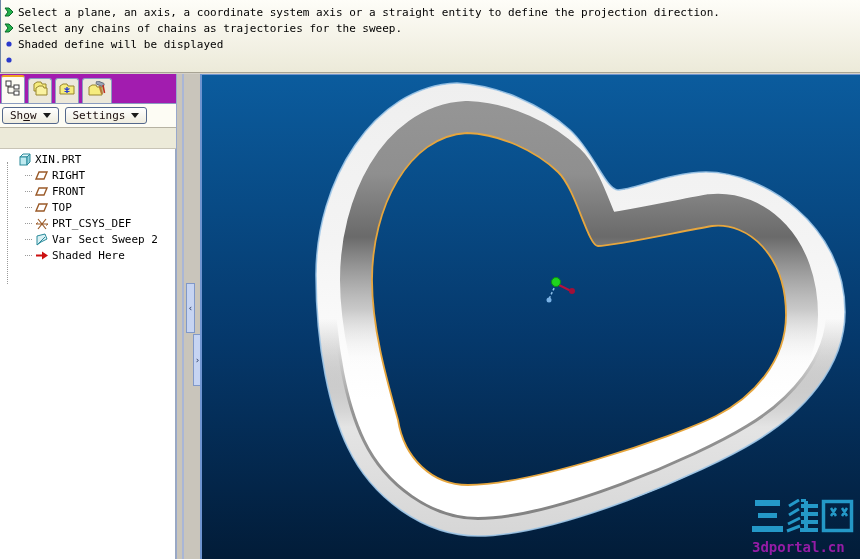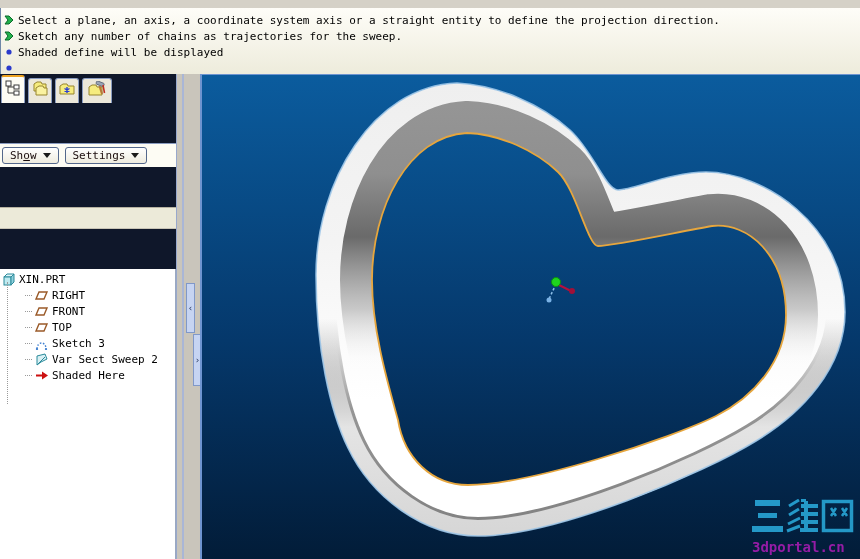--- a/index.html
+++ b/index.html
@@ -1,45 +1,45 @@
 <!DOCTYPE html>
 <html><head>
 <meta charset="utf-8">
 <style>
   html,body{margin:0;padding:0;}
   body{background:#888;}
   .screen{position:relative;width:860px;height:559px;background:#d5d1c7;overflow:hidden;
           font-family:"DejaVu Sans Mono","Liberation Mono",monospace;}
   
-  .msgbar{position:absolute;left:0;top:8px;width:860px;height:73px;box-sizing:border-box;
+  .msgbar{position:absolute;left:0;top:0;width:860px;height:73px;box-sizing:border-box;
           background:linear-gradient(#fefdf8,#ecead9);border-bottom:1px solid #a8a494;
           border-left:1px solid #6f87a8;padding-top:4px;}
   .msg{height:16px;display:flex;align-items:center;gap:4px;padding-left:2px;
        font-size:11px;color:#000;white-space:nowrap;}
   .msg .ic{width:11px;display:inline-flex;justify-content:center;flex:0 0 11px;}
   
-  .leftpanel{position:absolute;left:0;top:74px;width:176px;height:485px;background:#0f172a;
-             display:flex;flex-direction:column;gap:40px;}
+  .leftpanel{position:absolute;left:0;top:74px;width:176px;height:485px;background:#a21caf;
+             display:flex;flex-direction:column;}
   .tabs{height:29px;display:flex;align-items:flex-end;gap:3px;padding-left:1px;}
   .tab{width:24px;height:25px;background:#ece8da;border:1px solid #8a9cc0;border-bottom:none;
        border-radius:3px 3px 0 0;display:flex;align-items:center;justify-content:center;box-sizing:border-box;}
   .tab.active{background:#fdfcf4;border-top:2px solid #eea320;height:28px;}
   .tab.wide{width:30px;}
   .ddrow{height:24px;background:#fdfcf4;border-top:1px solid #8a9cc0;display:flex;gap:6px;
          padding:3px 0 0 2px;box-sizing:border-box;}
   .btn{height:17px;border:1px solid #54688c;border-radius:3px;cursor:default;
        background:linear-gradient(#ffffff,#efecdf);font-size:11px;color:#1a0c0c;
        display:inline-flex;align-items:center;gap:6px;padding:0 7px;font-family:inherit;}
   .btn .key{text-decoration:underline;}
   .dd{width:0;height:0;border-left:4px solid transparent;border-right:4px solid transparent;
       border-top:5px solid #1a1a1a;}
   .strip{height:20px;background:#ecead9;border-top:1px solid #b6b2a2;border-bottom:1px solid #c8c4b6;}
   .tree{flex:1;background:#fff;position:relative;padding-top:2px;border-right:1px solid #9aa8c0;}
   .vline{position:absolute;left:7px;top:13px;height:122px;border-left:1px dotted #9a9a9a;}
-  .trow{height:16px;display:flex;align-items:center;gap:3px;padding-left:2px;font-size:11px;color:#000;}
+  .trow{height:16px;display:flex;align-items:center;gap:3px;padding-left:18px;font-size:11px;color:#000;}
   .trow.child{padding-left:25px;}
   .conn{width:7px;border-top:1px dotted #9a9a9a;flex:0 0 7px;}
   .trow .tic{width:14px;display:inline-flex;justify-content:center;flex:0 0 14px;}
   
   .sash{position:absolute;left:176px;top:74px;width:24px;height:485px;background:#c9c5bb;
         border-left:1px solid #98a8cc;}
   .sash .groove{position:absolute;left:5px;top:0;height:485px;width:2px;background:#a9b6d6;}
   .sashbtn{position:absolute;width:9px;background:#c6d4f2;border:1px solid #8098c8;box-sizing:border-box;
            display:flex;align-items:center;justify-content:center;font-size:9px;color:#26365e;cursor:pointer;}
   .sb1{left:9px;top:209px;height:50px;}
@@ -64,21 +64,21 @@
           </svg>
       </span>
       <span>Select a plane, an axis, a coordinate system axis or a straight entity to define the projection direction.</span>
     </div>
     <div class="msg">
       <span class="ic">
         <svg width="10" height="10">
             <polygon points="1,1 5,1 9,5 5,9 1,9 4,5" fill="#22b14c" stroke="#0a6a2a" stroke-width="1"></polygon>
           </svg>
       </span>
-      <span>Sketch any number of chains as trajectories for the sweep.</span>
+      <span>Select any chains of chains as trajectories for the sweep.</span>
     </div>
     <div class="msg">
       <span class="ic">
         <svg width="10" height="10">
             <circle cx="5" cy="5" r="2.6" fill="#2a3acc"></circle>
           </svg>
       </span>
       <span>Shaded define will be displayed</span>
     </div>
     <div class="msg">
@@ -184,33 +184,34 @@
       <div class="trow child">
         <span class="conn"></span>
         <span class="tic">
           <svg width="14" height="13">
               <polygon points="1,10 4,3 12,3 9,10" fill="none" stroke="#9a5a28" stroke-width="1.4"></polygon>
             </svg>
         </span>
         <span>TOP</span>
       </div>
 
-
-
-      <div class="trow child">
-        <span class="conn"></span>
-        <span class="tic">
-          <svg width="14" height="13">
-            <path d="M2,12 C2,4 11,4 11,12" fill="none" stroke="#3f7fd0" stroke-width="1.4" stroke-dasharray="1.6,1.6"></path>
-            <circle cx="2" cy="12" r="1.1" fill="#3f7fd0"></circle>
-              <circle cx="11" cy="12" r="1.1" fill="#3f7fd0"></circle>
-          </svg>
-        </span>
-        <span>Sketch 3</span>
-      </div>
+      <div class="trow child">
+        <span class="conn"></span>
+        <span class="tic">
+          <svg width="14" height="13">
+            <g stroke="#9a5a28" stroke-width="1.2">
+              <path d="M1,7 H13 M3,2 L11,12 M11,2 L3,12"></path>
+              <path d="M1,7 l2,-1.5 M13,7 l-2,1.5" stroke-width="1"></path>
+            </g>
+          </svg>
+        </span>
+        <span>PRT_CSYS_DEF</span>
+      </div>
+
+
 
       <div class="trow child">
         <span class="conn"></span>
         <span class="tic">
           <svg width="14" height="13">
             <polygon points="2,3 10,1 12,6 6,9 2,12" fill="#d8f0f4" stroke="#2a8a9a" stroke-width="1"></polygon>
             <line x1="2.5" y1="11.5" x2="10" y2="4" stroke="#2a8a9a" stroke-width="1"></line>
           </svg>
         </span>
         <span>Var Sect Sweep 2</span>

